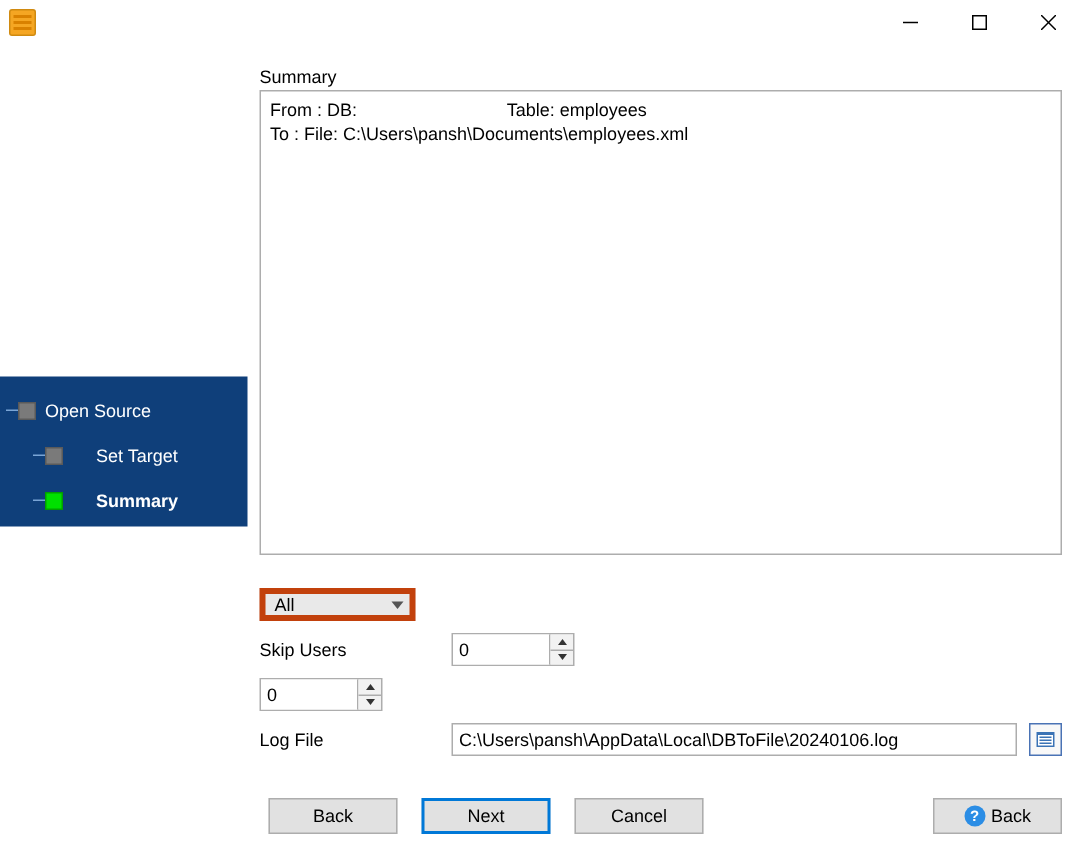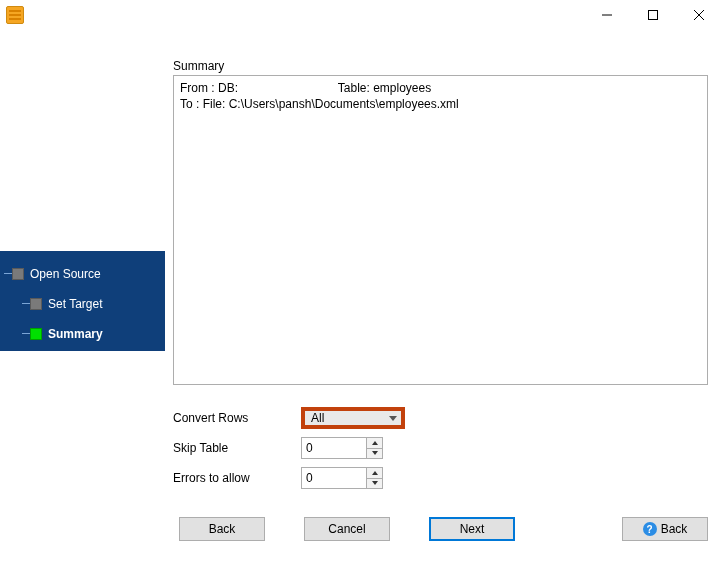--- a/index.html
+++ b/index.html
@@ -6,21 +6,21 @@
   html, body { margin: 0; padding: 0; font-family: "Segoe UI", Tahoma, sans-serif; font-size: 12px; background: #fff; }
   .window { width: 722px; height: 572px; position: relative; background: #fff; }
   .titlebar { height: 30px; display: flex; align-items: center; justify-content: space-between; padding: 0 0 0 6px; }
   .app-icon { width: 18px; height: 18px; background: #f5a623; border: 1px solid #d08a10; border-radius: 2px; position: relative; }
   .app-icon::after { content: ""; position: absolute; left: 2px; top: 3px; width: 12px; height: 2px; background: #d98100; box-shadow: 0 4px 0 #d98100, 0 8px 0 #d98100; }
   .win-controls { display: flex; }
   .win-ctl { width: 46px; height: 30px; display: flex; align-items: center; justify-content: center; }
   .body { display: flex; height: 542px; align-items: center; }
   .sidebar { width: 165px; background: #0f3f7a; color: #fff; padding-top: 10px; }
   .step { display: flex; align-items: center; height: 26px; padding-left: 12px; margin-bottom: 4px; cursor: pointer; }
-  .step.indent { padding-left: 30px; }
+  .step.indent { padding-left: 30px; gap: 16px; }
   .step-box { width: 12px; height: 12px; margin-right: 6px; position: relative; }
   .step-box::before { content: ""; position: absolute; inset: 0; background: #7a7a7a; border: 1px solid #5a5a5a; }
   .step-box::after { content: ""; position: absolute; left: -8px; top: 5px; width: 8px; height: 1px; background: #7aa5d6; }
   .step.current .step-box::before { background: #00e000; border-color: #00a000; }
   .step.current { font-weight: bold; }
   .main { flex: 1; padding: 8px 14px 10px 8px; display: flex; flex-direction: column; }
   .summary-label { margin-bottom: 2px; }
   .summary-box { flex: 0 0 310px; border: 1px solid #adadad; padding: 4px 6px; background: #fff; font-size: 12px; line-height: 1.35; white-space: pre; overflow: auto; }
   .controls { margin-top: 22px; }
   .row { display: flex; align-items: center; margin-bottom: 8px; }
@@ -31,21 +31,21 @@
   .spinner input { border: none; width: 64px; padding: 0 4px; font: inherit; outline: none; }
   .spin-btns { width: 16px; display: flex; flex-direction: column; border-left: 1px solid #adadad; }
   .spin-btns div { flex: 1; display: flex; align-items: center; justify-content: center; background: #f2f2f2; }
   .spin-btns div:first-child { border-bottom: 1px solid #adadad; }
   .arrow-up { width: 0; height: 0; border-left: 3px solid transparent; border-right: 3px solid transparent; border-bottom: 4px solid #333; }
   .arrow-down { width: 0; height: 0; border-left: 3px solid transparent; border-right: 3px solid transparent; border-top: 4px solid #333; }
   .log-row .text-input { flex: 1; height: 22px; border: 1px solid #adadad; padding: 0 4px; font: inherit; }
   .browse-btn { width: 22px; height: 22px; margin-left: 8px; border: 1px solid #4a73b5; display: flex; align-items: center; justify-content: center; background: #f8f8f8; }
   .browse-icon { width: 12px; height: 10px; border: 1px solid #3b73b5; border-top-width: 2px; background: #fff; position: relative; }
   .browse-icon::before { content: ""; position: absolute; left: 1px; top: 1px; right: 1px; height: 1px; background: #3b73b5; box-shadow: 0 2px 0 #3b73b5, 0 4px 0 #3b73b5; }
-  .button-bar { margin-top: auto; padding-top: 20px; display: flex; align-items: center; gap: 39px; padding-left: 6px; }
+  .button-bar { margin-top: auto; padding-top: 20px; display: flex; align-items: center; gap: 16px; padding-left: 6px; }
   .btn { width: 86px; height: 24px; background: #e1e1e1; border: 1px solid #adadad; display: flex; align-items: center; justify-content: center; cursor: pointer; }
   .btn.primary { border: 2px solid #0078d7; background: #e1e1e1; }
   .btn.help { display: flex; gap: 4px; align-items: center; }
   .help-icon { width: 14px; height: 14px; border-radius: 50%; background: #2b8de5; color: #fff; display: flex; align-items: center; justify-content: center; font-size: 10px; font-weight: bold; }
   .spacer { flex: 1; }
 </style>
 </head>
 <body>
 
 <div class="window">
@@ -87,65 +87,70 @@
       </div>
     </div>
 
     <div class="main">
       <div class="summary-label">Summary</div>
       <div class="summary-box"><span>From : DB:                              Table: employees</span>
 <span>To : File: C:\Users\pansh\Documents\employees.xml</span></div>
 
       <div class="controls">
         <div class="row">
-          <div class="row-label">Convert Rows</div>
           <div class="select">
             <span>All</span>
             <span class="chev"></span>
           </div>
         </div>
         <div class="row">
-          <div class="row-label">Skip Table</div>
+          <div class="row-label">Skip Users</div>
           <div class="spinner">
             <input value="0" style="">
             <div class="spin-btns">
               <div>
                   <span class="arrow-up"></span>
                 </div>
               <div>
                   <span class="arrow-down"></span>
                 </div>
             </div>
           </div>
         </div>
         <div class="row">
-          <div class="row-label">Errors to allow</div>
           <div class="spinner">
             <input value="0" style="">
             <div class="spin-btns">
               <div>
                   <span class="arrow-up"></span>
                 </div>
               <div>
                   <span class="arrow-down"></span>
                 </div>
             </div>
           </div>
         </div>
+        <div class="row log-row">
+          <div class="row-label">Log File</div>
+          <input class="text-input" value="C:\Users\pansh\AppData\Local\DBToFile\20240106.log" style="">
+          <div class="browse-btn">
+            <div class="browse-icon"></div>
+          </div>
+        </div>
       </div>
 
       <div class="button-bar">
         <div class="btn">
             <span>Back</span>
           </div>
+        <div class="btn primary">
+            <span>Next</span>
+          </div>
         <div class="btn">
             <span>Cancel</span>
-          </div>
-        <div class="btn primary">
-            <span>Next</span>
           </div>
         <div class="spacer"></div>
         <div class="btn help">
           <span class="help-icon">?</span>
           <span>Back</span>
         </div>
       </div>
     </div>
   </div>
 </div>

